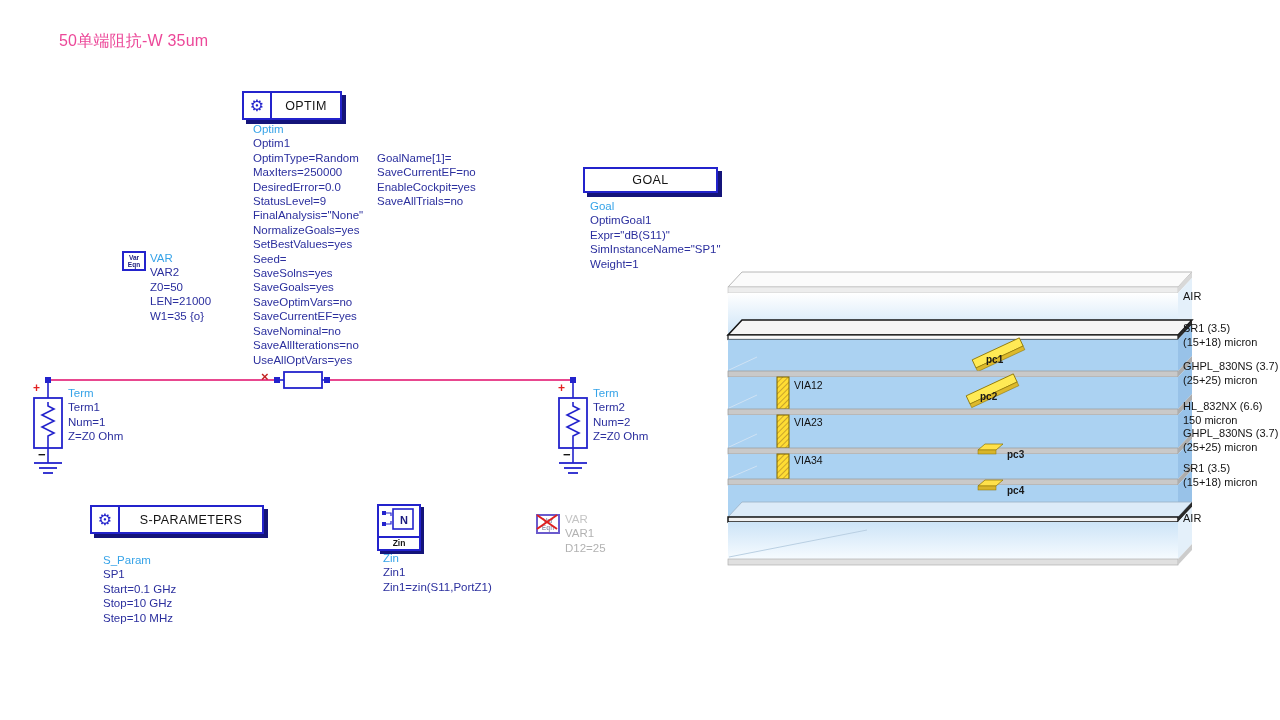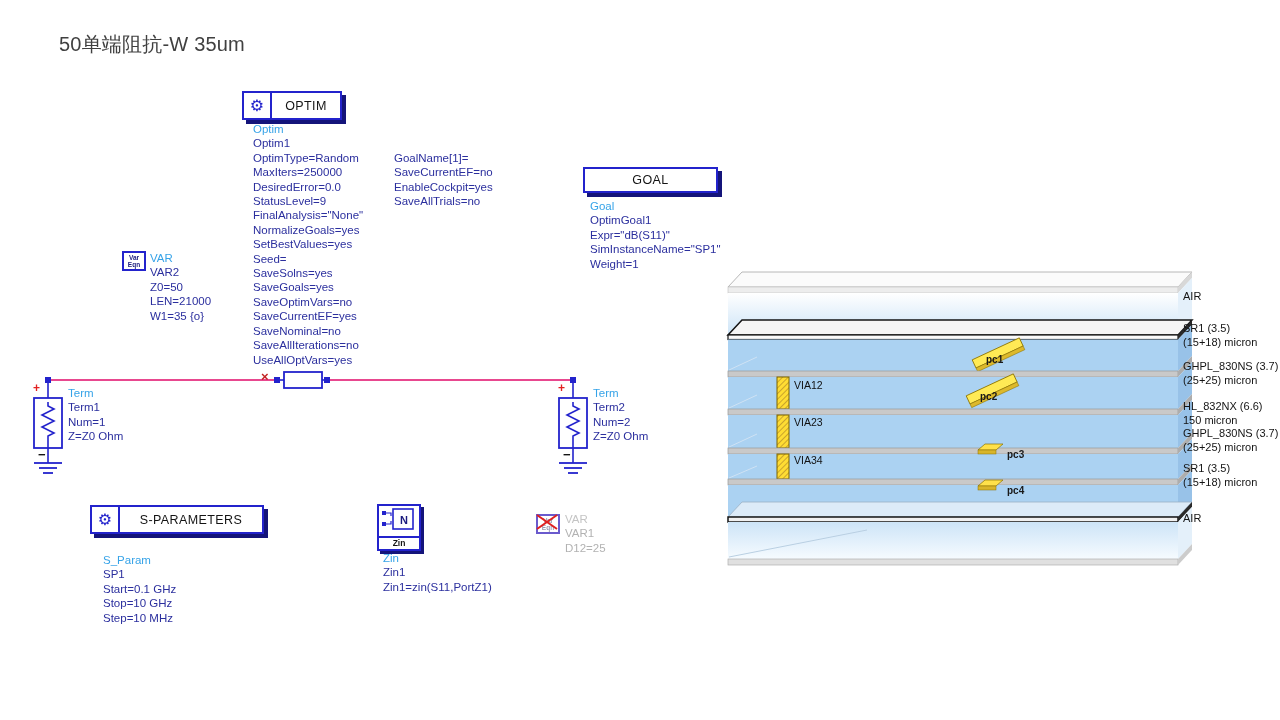--- a/index.html
+++ b/index.html
@@ -1,18 +1,18 @@
 <!DOCTYPE html>
 <html><head>
 <meta charset="utf-8">
 <style>
   html,body{margin:0;padding:0}
   body{width:1280px;height:720px;position:relative;background:#ffffff;overflow:hidden;
        font-family:"Liberation Sans",sans-serif}
-  #title{position:absolute;left:59px;top:31px;font-size:20px;color:#404040;letter-spacing:.2px}
+  #title{position:absolute;left:59px;top:31px;font-size:16px;color:#ec4899;letter-spacing:.2px}
   .pblock{position:absolute;font-size:11.5px;line-height:14.4px;color:#2B2F9E;white-space:nowrap}
   .pblock .iname{color:#36A3E8}
   .pblock.gray{color:#b2b2b2}
   .pblock.gray .iname{color:#c4c4c4}
   .simbox{position:absolute;display:flex;align-items:stretch;background:#fff;
           border:2px solid #2323CC;box-shadow:4px 4px 0 #14147A}
   .simicon{display:flex;align-items:center;justify-content:center;border-right:2px solid #2323CC;
            color:#2323CC;font-size:16px;width:26px}
   .simlabel{flex:1;display:flex;align-items:center;justify-content:center;color:#141414;
             font-size:12.5px;letter-spacing:.4px}
@@ -58,21 +58,21 @@
         <div>SetBestValues=yes</div>
         <div>Seed=</div>
         <div>SaveSolns=yes</div>
         <div>SaveGoals=yes</div>
         <div>SaveOptimVars=no</div>
         <div>SaveCurrentEF=yes</div>
         <div>SaveNominal=no</div>
         <div>SaveAllIterations=no</div>
         <div>UseAllOptVars=yes</div>
       </div>
-    <div style="position:absolute;left:141px;top:0">
+    <div style="position:absolute;left:124px;top:0">
 
     <div>GoalName[1]=</div>
         <div>SaveCurrentEF=no</div>
         <div>EnableCockpit=yes</div>
         <div>SaveAllTrials=no</div>
       </div>
   </div>
 </div>
 
 <div class="simbox" style="left:583px;top:167px;width:131px;height:22px">

